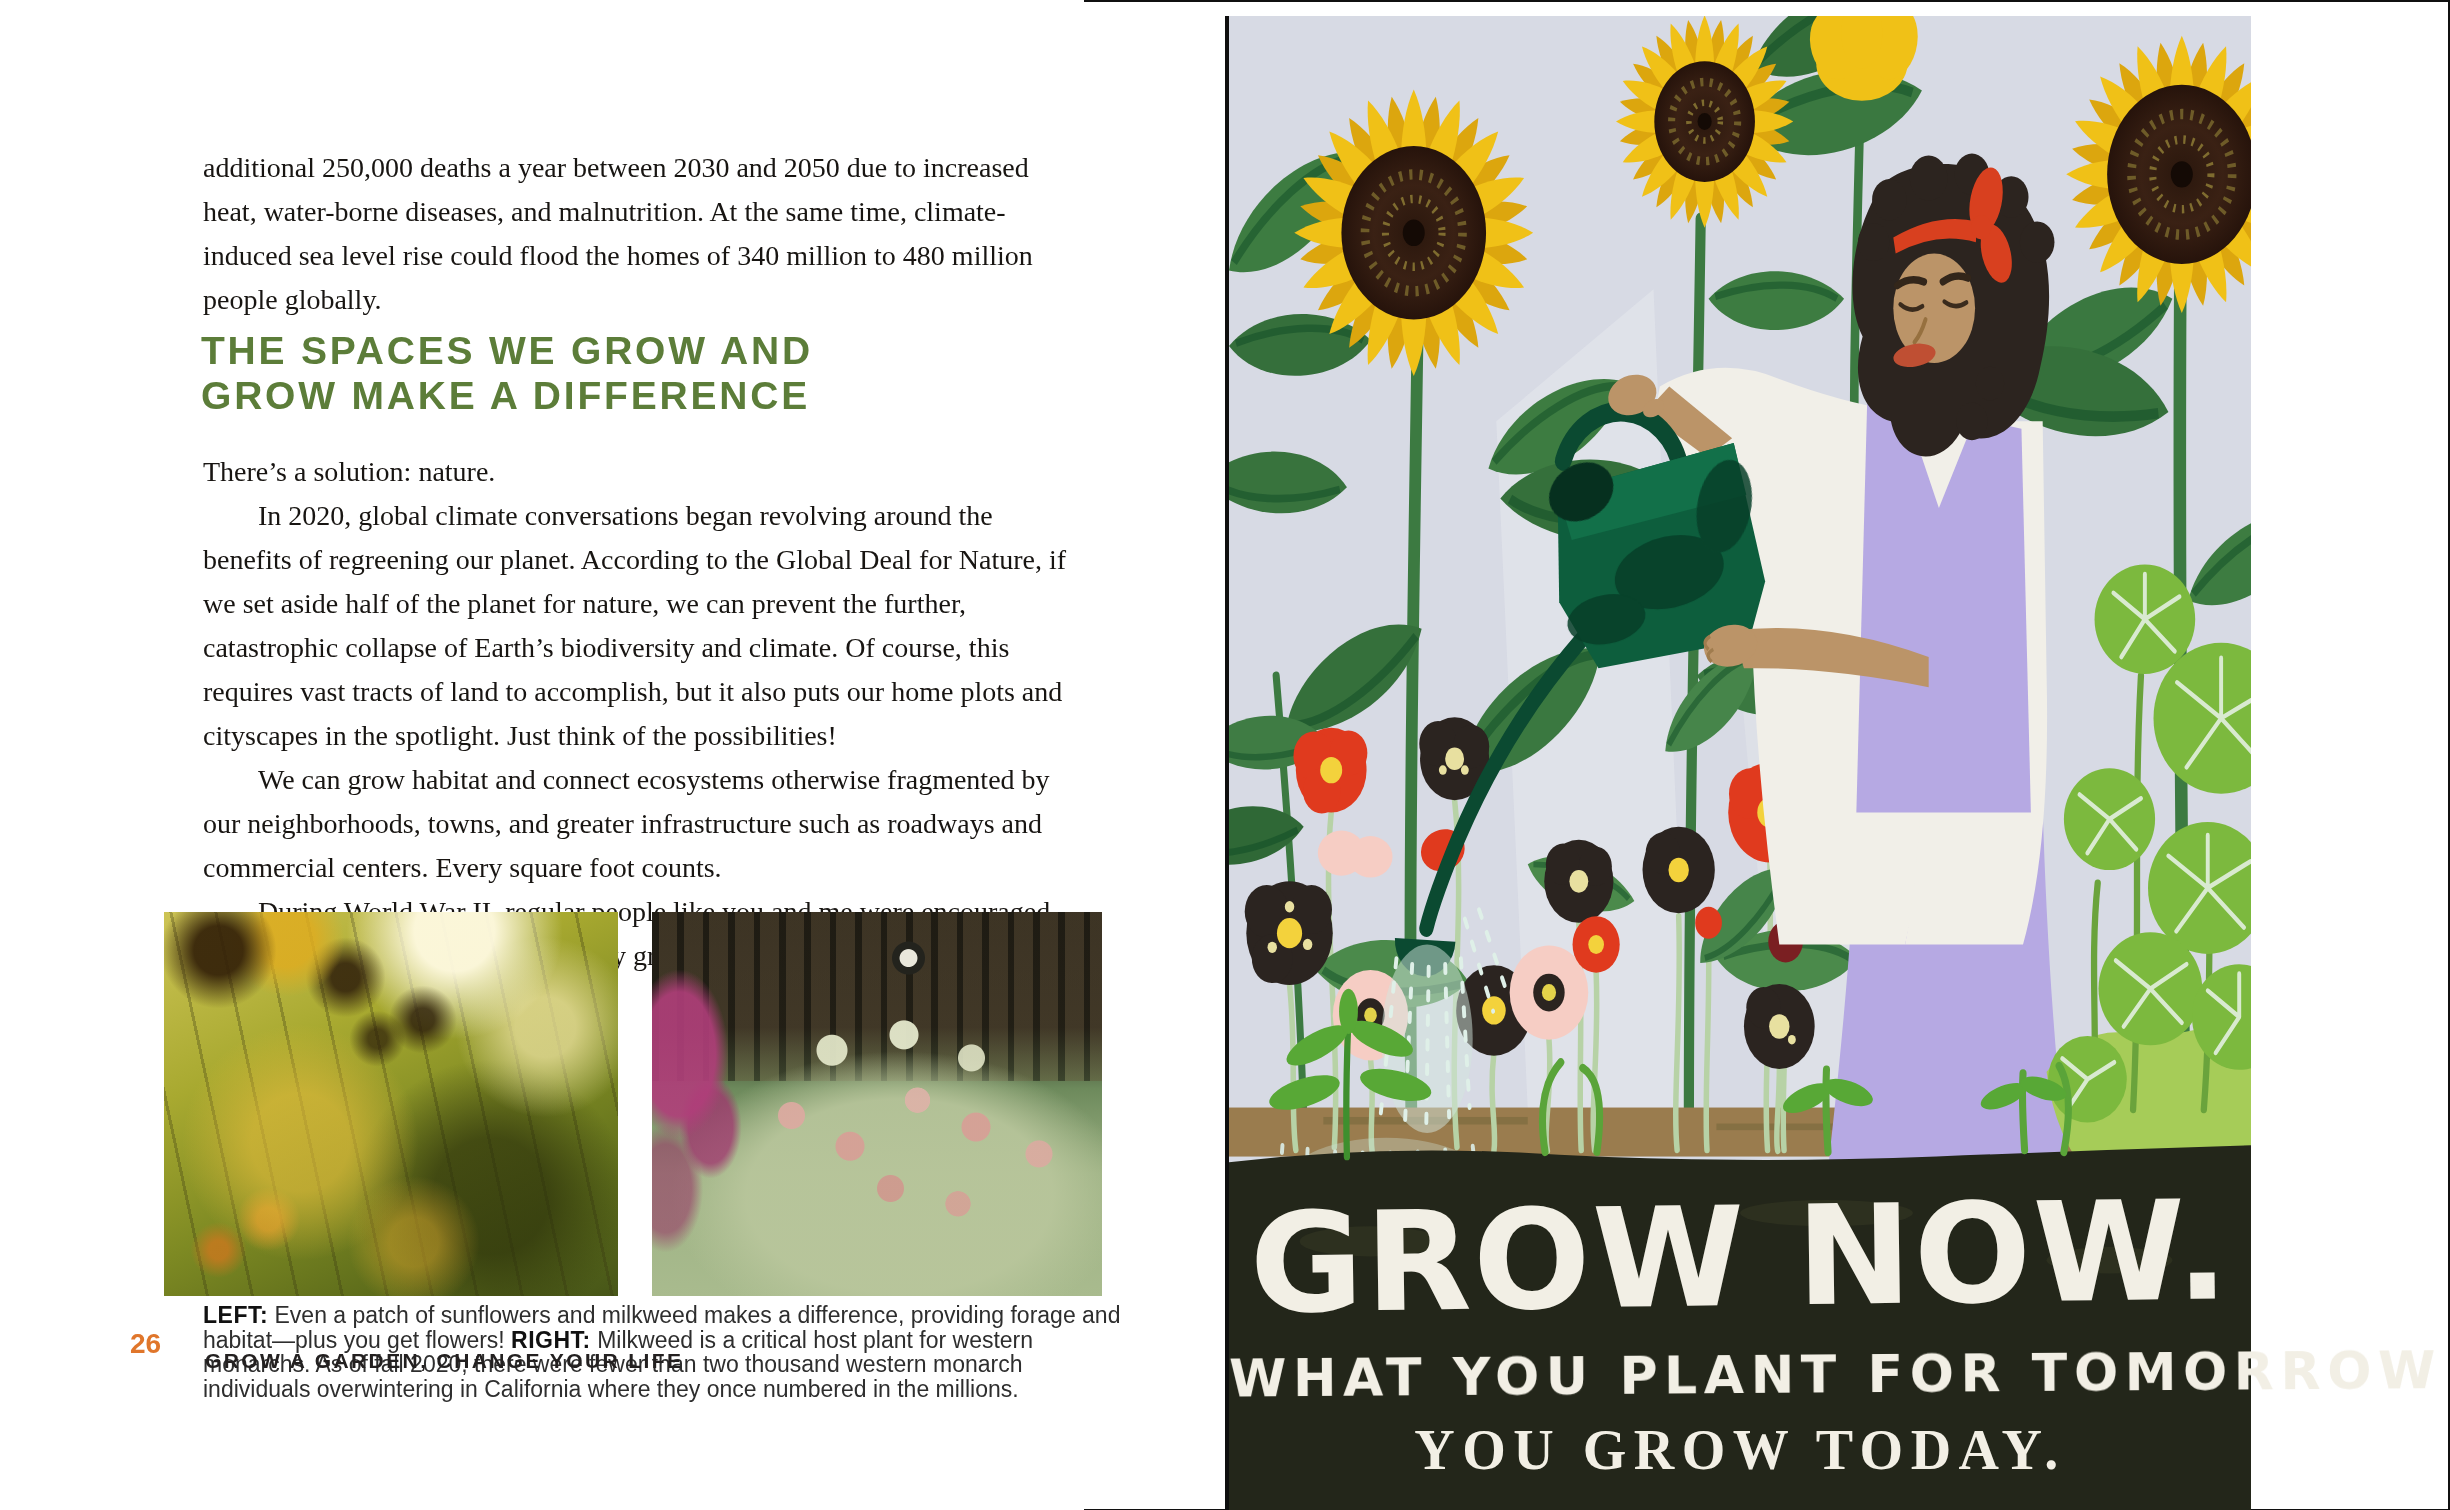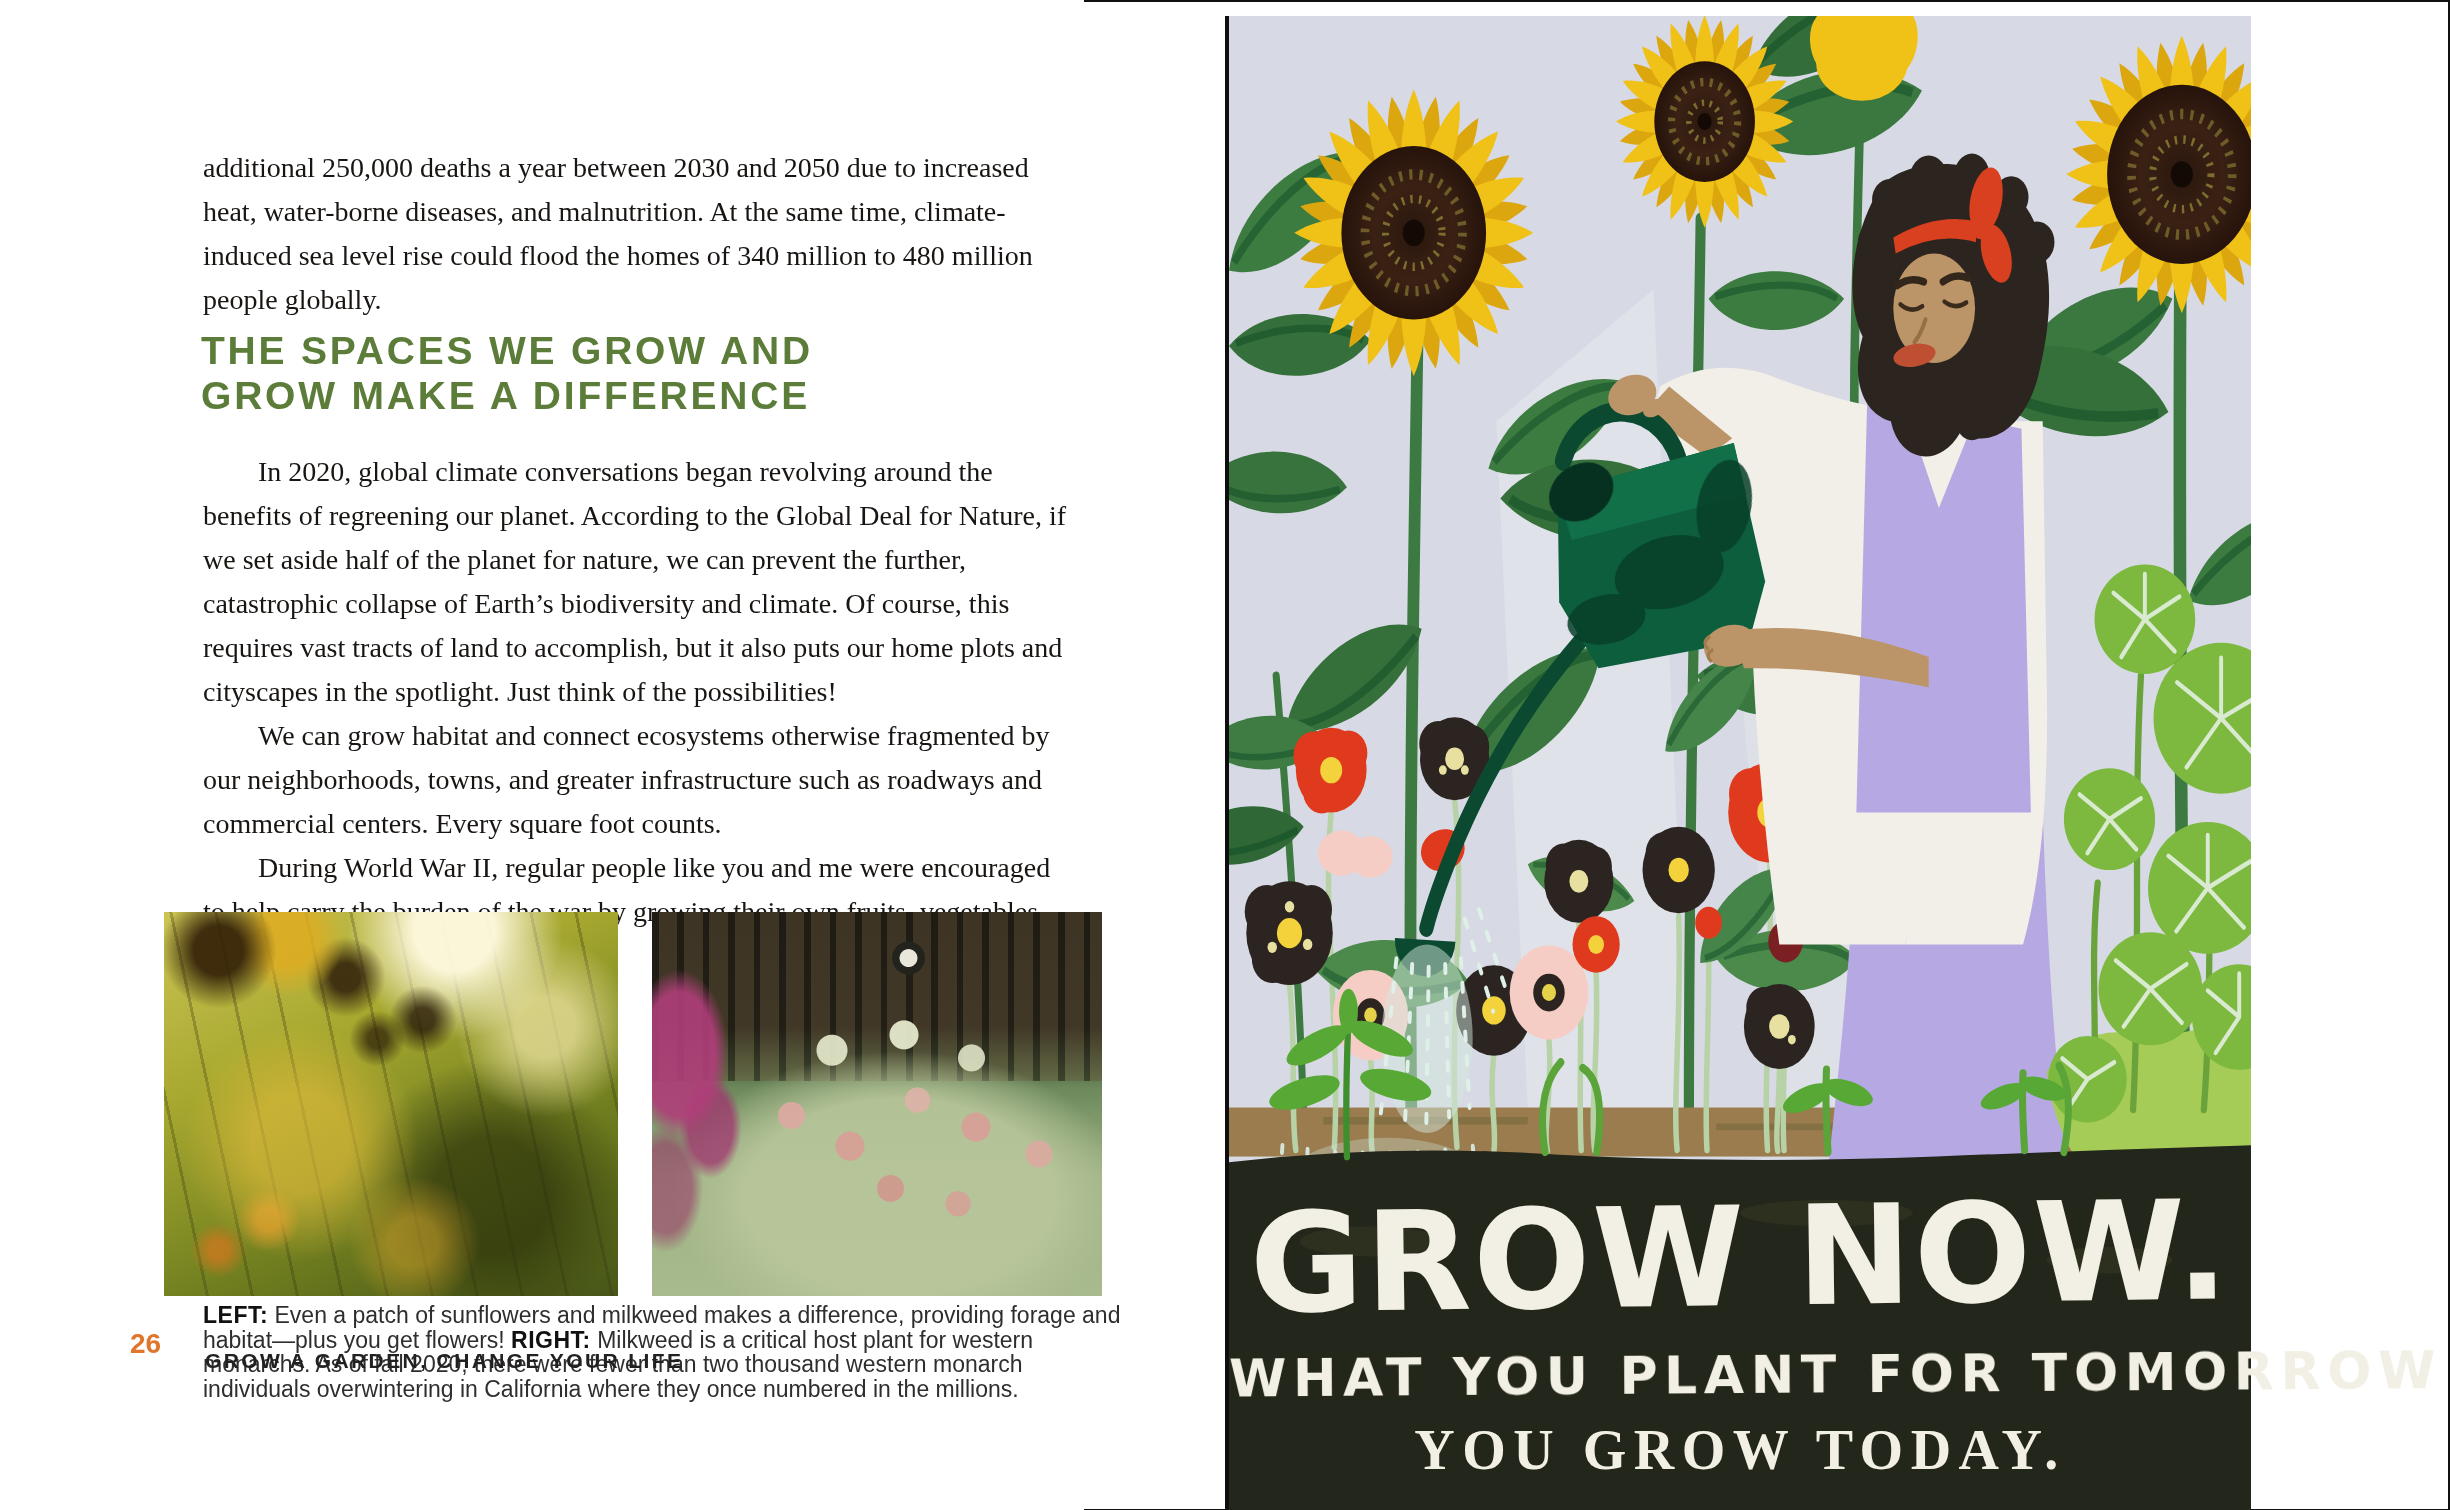--- a/index.html
+++ b/index.html
@@ -108,20 +108,21 @@
   <div id="left-page">
 
     <div class="intro-para">additional 250,000 deaths a year between 2030 and 2050 due to increased heat, water-borne diseases, and malnutrition. At the same time, climate-induced sea level rise could flood the homes of 340 million to 480 million people globally.</div>
 
     <div class="section-heading">
       <div>THE SPACES WE GROW AND</div>
       <div>GROW MAKE A DIFFERENCE</div>
     </div>
 
     <div class="body-copy">
+      <p>There’s a solution: nature.</p>
       <p class="indent">In 2020, global climate conversations began revolving around the benefits of regreening our planet. According to the Global Deal for Nature, if we set aside half of the planet for nature, we can prevent the further, catastrophic collapse of Earth’s biodiversity and climate. Of course, this requires vast tracts of land to accomplish, but it also puts our home plots and cityscapes in the spotlight. Just think of the possibilities!</p>
       <p class="indent">We can grow habitat and connect ecosystems otherwise fragmented by our neighborhoods, towns, and greater infrastructure such as roadways and commercial centers. Every square foot counts.</p>
       <p class="indent">During World War II, regular people like you and me were encouraged to help carry the burden of the war by growing their own fruits, vegetables, and herbs.</p>
     </div>
 
     <div id="photo-left" class="photo"></div>
     <div id="photo-right" class="photo"></div>
 
     <div class="caption">
       <b>LEFT:</b><span> Even a patch of sunflowers and milkweed makes a difference, providing forage and habitat—plus you get flowers! </span><b>RIGHT:</b><span> Milkweed is a critical host plant for western monarchs. As of fall 2020, there were fewer than two thousand western monarch individuals overwintering in California where they once numbered in the millions.</span>

